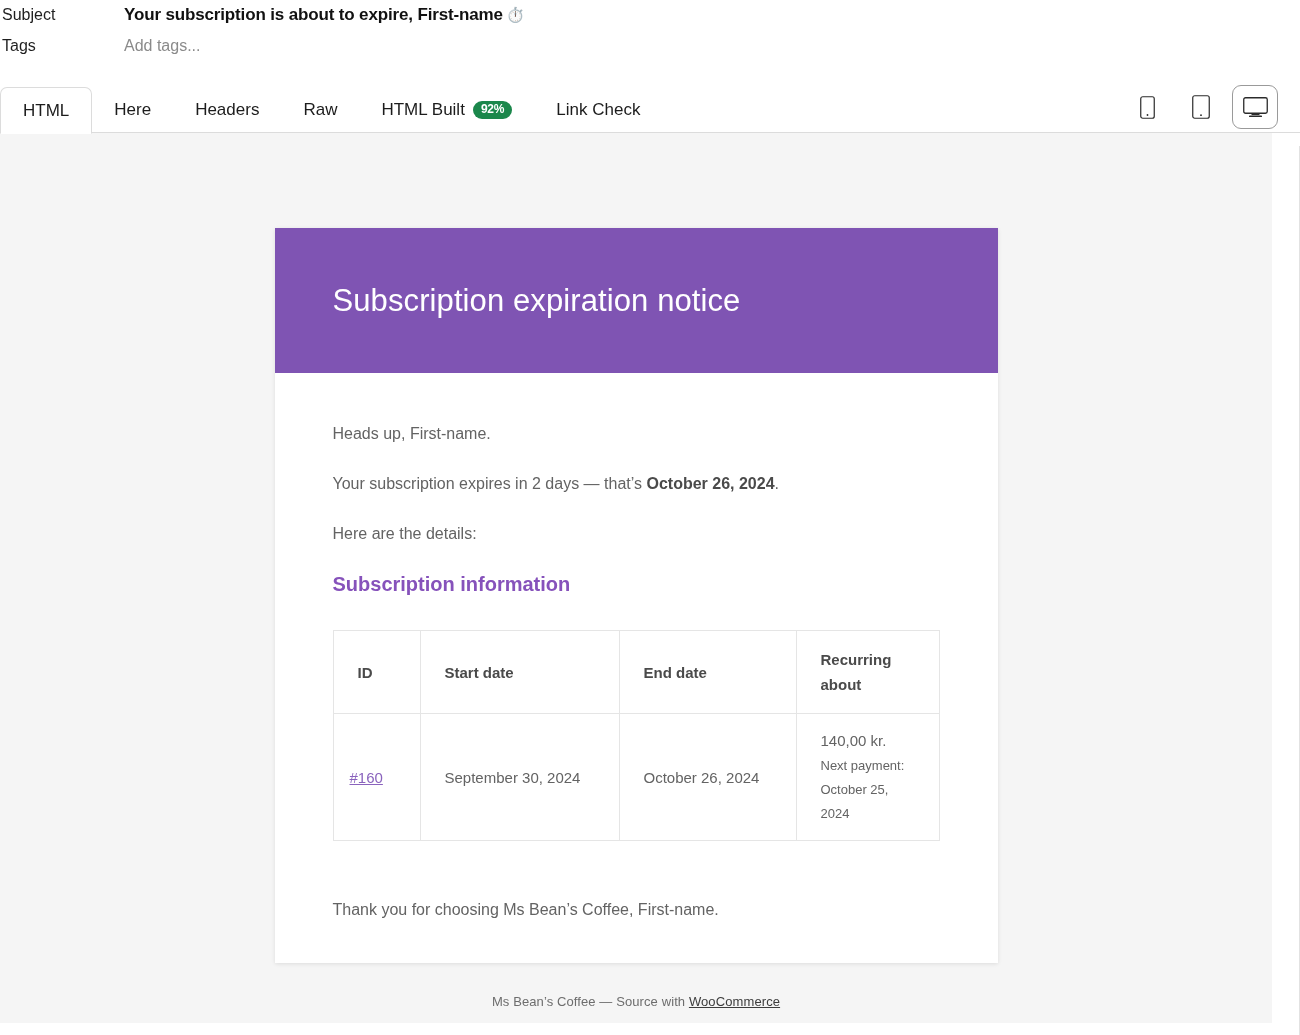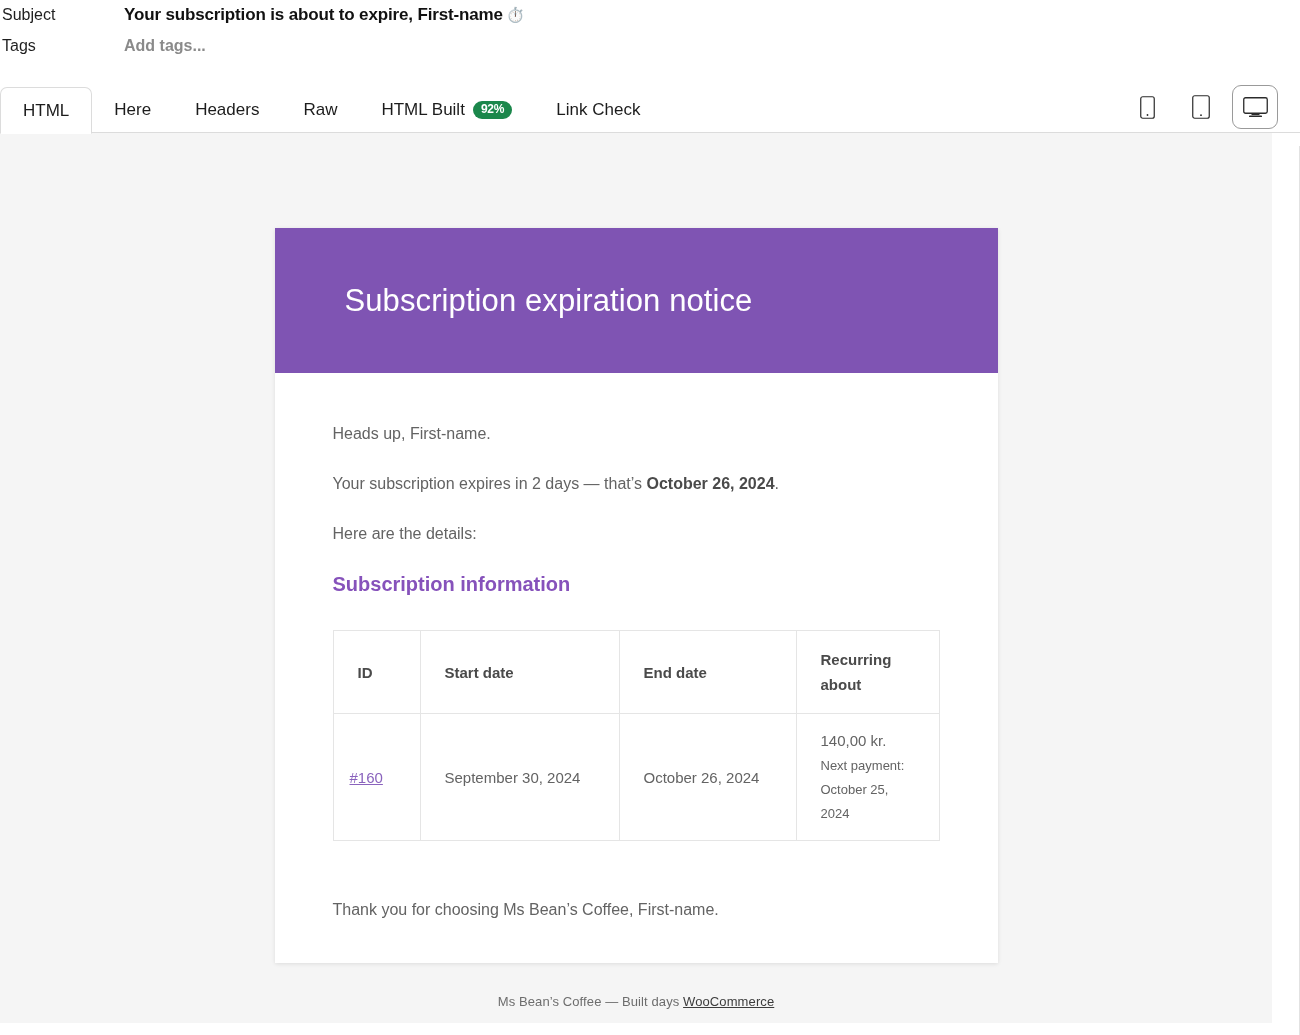--- a/index.html
+++ b/index.html
@@ -41,21 +41,21 @@
     font-weight: bold;
     letter-spacing: -0.15px;
   }
   .subject-emoji {
     font-size: 15px;
     margin-left: 4px;
     letter-spacing: 0;
   }
   .meta-value.tags {
     color: #8a8a8a;
-    font-weight: bold;
+    font-weight: normal;
     font-size: 16px;
   }
 
   
   .tabbar {
     position: relative;
     height: 53px;
     margin-top: 14px;
     display: flex;
     align-items: flex-end;
@@ -171,21 +171,21 @@
     display: flex;
     align-items: center;
     padding: 0 58px;
     box-sizing: border-box;
   }
   .email-header-title {
     color: #ffffff;
     font-size: 31px;
     font-weight: normal;
     letter-spacing: 0.1px;
-    margin: 12px;
+    margin: 0;
   }
   .email-body {
     padding: 50px 58px 42px 58px;
   }
   .email-body p {
     font-size: 16px;
     color: #636363;
     line-height: 22px;
     margin: 0 0 30px 0;
   }
@@ -362,16 +362,16 @@
               <span class="total-note">Next payment: October 25, 2024</span>
             </td>
           </tr>
         </tbody>
       </table>
 
       <p class="thanks">Thank you for choosing Ms Bean’s Coffee, First-name.</p>
     </div>
   </div>
 
-  <div class="email-footer"><span>Ms Bean’s Coffee — Built days </span><a>WooCommerce</a></div>
+  <div class="email-footer"><span>Ms Bean’s Coffee — Source with </span><a>WooCommerce</a></div>
 </div>
 
 <div class="right-rail"></div>
 
 </body></html>

